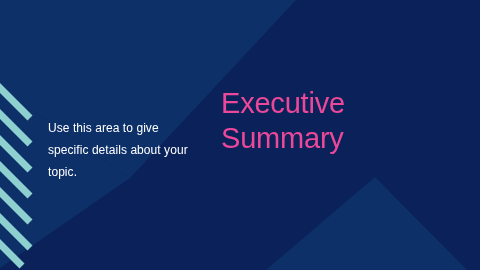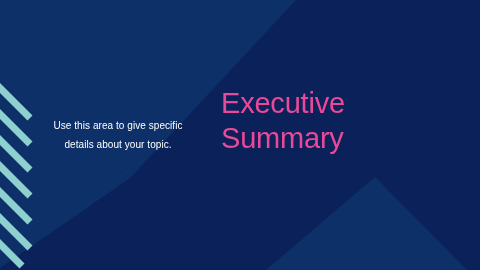--- a/index.html
+++ b/index.html
@@ -30,25 +30,24 @@
     top: 0;
     width: 480px;
     height: 270px;
   }
   #subtitle {
     position: absolute;
     left: 48px;
     top: 117px;
     width: 140px;
     color: #ffffff;
-    font-size: 10px;
+    font-size: 12px;
     line-height: 1.85;
     letter-spacing: 0.06px;
     font-weight: 400;
-    text-align: center;
   }
   #title {
     position: absolute;
     left: 221px;
     top: 86px;
     width: 250px;
     color: #ec4899;
     font-size: 29px;
     line-height: 1.21;
     font-weight: 300;

